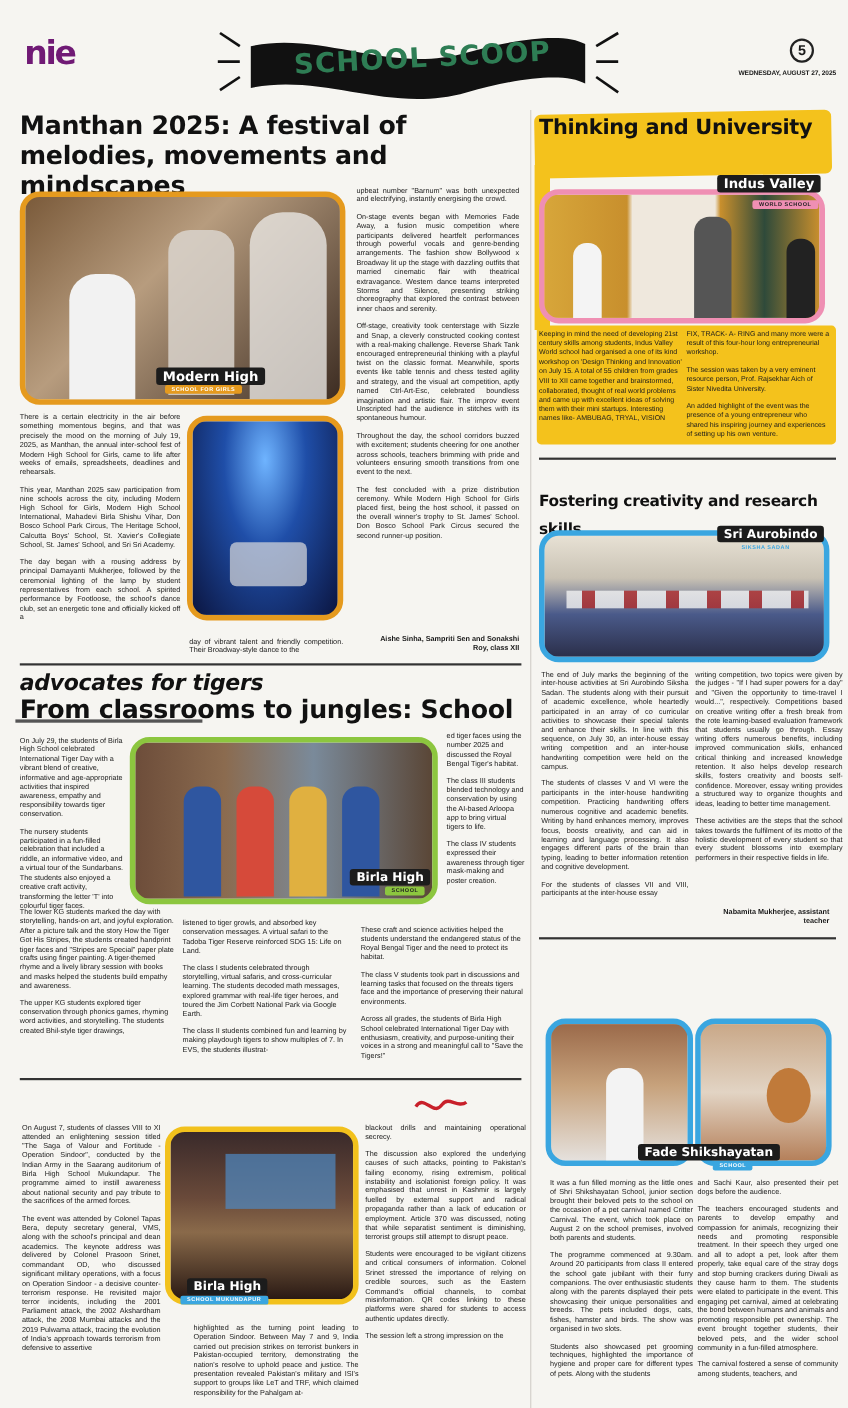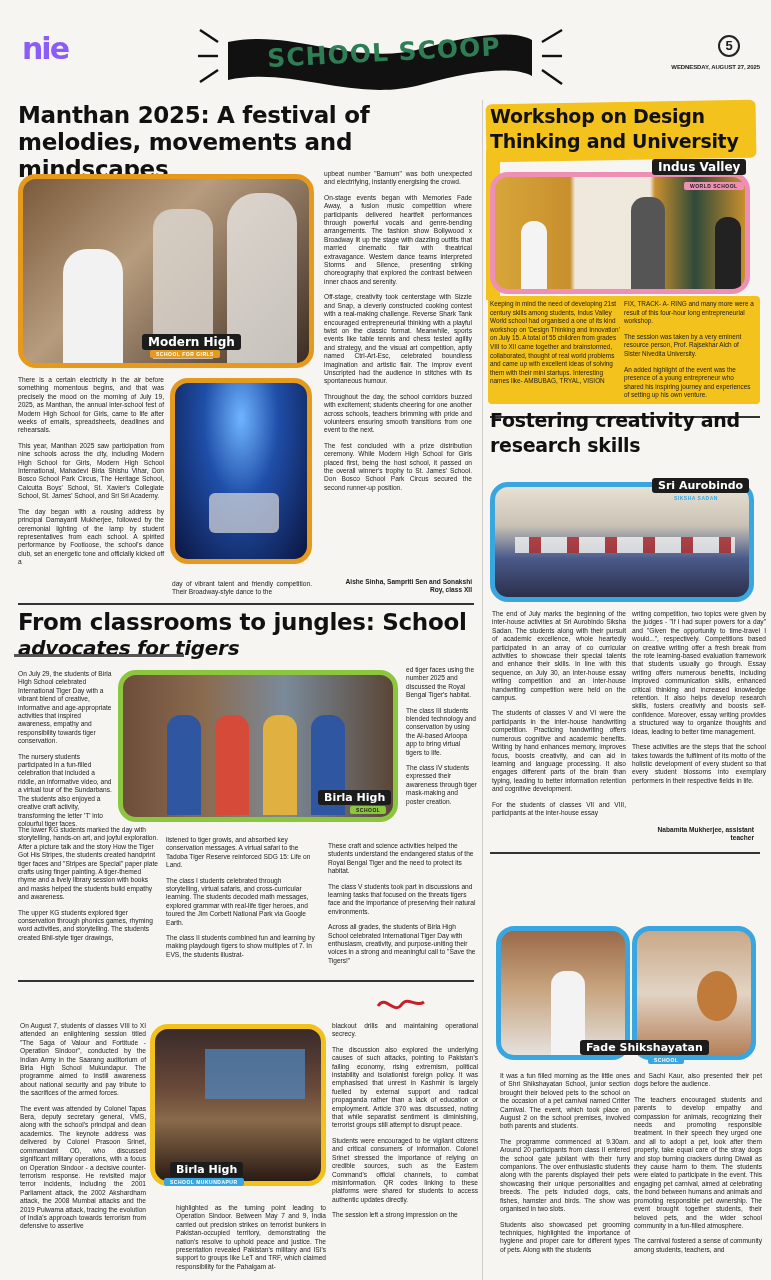--- a/index.html
+++ b/index.html
@@ -14,21 +14,21 @@
   .rule{position:absolute;height:2px;background:#333}
   .byline{font-weight:bold;font-size:6.6px;line-height:8.4px;text-align:right}
   .tag{position:absolute;background:#1c1c1c;color:#fff;font-family:"DejaVu Sans",sans-serif;font-weight:bold;padding:1px 6px;border-radius:3px}
   .subtag{position:absolute;font-size:5px;font-weight:bold;letter-spacing:.5px;padding:1px 6px;border-radius:2px;text-transform:uppercase}
 </style>
 </head>
 <body>
 
 <div class="page">
 
-  <div class="abs" style="left:22px;top:34px;font-family:'DejaVu Sans',sans-serif;font-weight:bold;font-size:30px;color:#8b5cf6;letter-spacing:-2px;line-height:30px">nie</div>
+  <div class="abs" style="left:22px;top:34px;font-family:'DejaVu Sans',sans-serif;font-weight:bold;font-size:30px;color:#701a75;letter-spacing:-2px;line-height:30px">nie</div>
   <svg class="abs" style="left:196px;top:28px" width="30" height="56">
     <line x1="4" y1="2" x2="22" y2="14" stroke="#111" stroke-width="2.4"></line>
     <line x1="2" y1="28" x2="22" y2="28" stroke="#111" stroke-width="2.4"></line>
     <line x1="4" y1="54" x2="22" y2="42" stroke="#111" stroke-width="2.4"></line>
   </svg>
   <svg class="abs" style="left:536px;top:26px" width="30" height="62">
     <line x1="6" y1="16" x2="26" y2="4" stroke="#111" stroke-width="2.4"></line>
     <line x1="6" y1="30" x2="26" y2="30" stroke="#111" stroke-width="2.4"></line>
     <line x1="6" y1="44" x2="26" y2="58" stroke="#111" stroke-width="2.4"></line>
   </svg>
@@ -66,64 +66,63 @@
     <p>Throughout the day, the school corridors buzzed with excitement; students cheering for one another across schools, teachers brimming with pride and volunteers ensuring smooth transitions from one event to the next.</p>
     <p>The fest concluded with a prize distribution ceremony. While Modern High School for Girls placed first, being the host school, it passed on the overall winner's trophy to St. James' School. Don Bosco School Park Circus secured the second runner-up position.</p>
   </div>
   <div class="abs byline" style="left:340px;top:578px;width:132px">Aishe Sinha, Sampriti Sen and Sonakshi Roy, class XII</div>
 
   <div class="rule" style="left:18px;top:603px;width:456px"></div>
 
   <div class="abs" style="left:486px;top:102px;width:270px;height:58px;background:#f4c21c;transform:rotate(-1deg);border-radius:6px"></div>
   <div class="abs" style="left:486px;top:150px;width:14px;height:150px;background:#f4c21c"></div>
   <div class="abs h1" style="left:490px;top:104px;width:280px;font-size:19px;line-height:25px">
-    <div>Workshop on Design</div>
     <div>Thinking and University</div>
   </div>
   <div class="abs photo" style="left:490px;top:172px;width:260px;height:122px;border:5px solid #ef8fb3;background:linear-gradient(90deg,#d7a63a 0%,#c88f2d 30%,#efe8dd 32%,#efe8dd 62%,#c88f2d 64%,#2f4a3a 80%,#c88f2d 100%)">
     <div style="position:absolute;left:136px;top:20px;width:34px;height:100px;background:#555;border-radius:14px 14px 0 0"></div>
     <div style="position:absolute;left:26px;top:44px;width:26px;height:74px;background:#f4f4f4;border-radius:12px 12px 0 0"></div>
     <div style="position:absolute;left:220px;top:40px;width:26px;height:80px;background:#222;border-radius:12px 12px 0 0"></div>
   </div>
   <div class="tag" style="left:652px;top:159px;font-size:12px">Indus Valley</div>
   <div class="subtag" style="left:684px;top:182px;background:#ef8fb3;color:#222">WORLD SCHOOL</div>
 
   <div class="abs" style="left:488px;top:296px;width:272px;height:108px;background:#f4c21c;border-radius:4px"></div>
   <div class="abs txt" style="left:490px;top:300px;width:130px;font-size:6.4px;line-height:8.6px;text-align:left">Keeping in mind the need of developing 21st century skills among students, Indus Valley World school had organised a one of its kind workshop on 'Design Thinking and Innovation' on July 15. A total of 55 children from grades VIII to XII came together and brainstormed, collaborated, thought of real world problems and came up with excellent ideas of solving them with their mini startups. Interesting names like- AMBUBAG, TRYAL, VISION</div>
   <div class="abs txt" style="left:624px;top:300px;width:130px;font-size:6.4px;line-height:8.6px;text-align:left">
     <p>FIX, TRACK- A- RING and many more were a result of this four-hour long entrepreneurial workshop.</p>
     <p>The session was taken by a very eminent resource person, Prof. Rajsekhar Aich of Sister Nivedita University.</p>
     <p>An added highlight of the event was the presence of a young entrepreneur who shared his inspiring journey and experiences of setting up his own venture.</p>
   </div>
 
   <div class="rule" style="left:490px;top:416px;width:270px"></div>
 
-  <div class="abs h1" style="left:490px;top:408px;width:278px;font-size:19px;line-height:25px">Fostering creativity and research skills</div>
+  <div class="abs h1" style="left:490px;top:444px;width:278px;font-size:14px;line-height:25px">Fostering creativity and research skills</div>
   <div class="abs photo" style="left:490px;top:482px;width:264px;height:120px;border:5px solid #3aa6e0;background:linear-gradient(180deg,#e7e1d4 0%,#c9c2b4 35%,#4a5a8a 65%,#2b2f4a 100%)">
     <div style="position:absolute;left:20px;top:50px;width:220px;height:16px;background:repeating-linear-gradient(90deg,#f2f2f2 0 14px,#b02c2c 14px 26px,#f2f2f2 26px 38px);opacity:.8"></div>
   </div>
   <div class="tag" style="left:652px;top:478px;font-size:11px">Sri Aurobindo</div>
   <div class="subtag" style="left:668px;top:494px;color:#3aa6e0">SIKSHA SADAN</div>
 
   <div class="abs txt" style="left:492px;top:610px;width:134px">
     <p>The end of July marks the beginning of the inter-house activities at Sri Aurobindo Siksha Sadan. The students along with their pursuit of academic excellence, whole heartedly participated in an array of co curricular activities to showcase their special talents and enhance their skills. In line with this sequence, on July 30, an inter-house essay writing competition and an inter-house handwriting competition were held on the campus.</p>
     <p>The students of classes V and VI were the participants in the inter-house handwriting competition. Practicing handwriting offers numerous cognitive and academic benefits. Writing by hand enhances memory, improves focus, boosts creativity, and can aid in learning and language processing. It also engages different parts of the brain than typing, leading to better information retention and cognitive development.</p>
     <p>For the students of classes VII and VIII, participants at the inter-house essay</p>
   </div>
   <div class="abs txt" style="left:632px;top:610px;width:134px">
     <p>writing competition, two topics were given by the judges - "If I had super powers for a day" and "Given the opportunity to time-travel I would...", respectively. Competitions based on creative writing offer a fresh break from the rote learning-based evaluation framework that students usually go through. Essay writing offers numerous benefits, including improved communication skills, enhanced critical thinking and increased knowledge retention. It also helps develop research skills, fosters creativity and boosts self-confidence. Moreover, essay writing provides a structured way to organize thoughts and ideas, leading to better time management.</p>
     <p>These activities are the steps that the school takes towards the fulfilment of its motto of the holistic development of every student so that every student blossoms into exemplary performers in their respective fields in life.</p>
   </div>
   <div class="abs byline" style="left:650px;top:826px;width:104px">Nabamita Mukherjee, assistant teacher</div>
 
   <div class="rule" style="left:490px;top:852px;width:270px"></div>
 
   <div class="abs h1" style="left:18px;top:608px;width:460px">
+    <div style="font-size:20px;line-height:24px;font-style:italic">advocates for tigers</div>
     <div style="font-size:23px;line-height:28px">From classrooms to jungles: School</div>
-    <div style="font-size:20px;line-height:24px;font-style:italic">advocates for tigers</div>
   </div>
   <div class="abs" style="left:14px;top:654px;width:170px;height:3px;background:#555"></div>
 
   <div class="abs photo" style="left:118px;top:670px;width:280px;height:152px;border:5px solid #8cc63f;background:linear-gradient(90deg,#6d4d3a 0%,#8b6b4f 30%,#7a8a9a 60%,#5a4636 100%)">
     <div style="position:absolute;left:44px;top:40px;width:34px;height:100px;background:#2f56a0;border-radius:14px 14px 0 0"></div>
     <div style="position:absolute;left:92px;top:40px;width:34px;height:100px;background:#d64a3a;border-radius:14px 14px 0 0"></div>
     <div style="position:absolute;left:140px;top:40px;width:34px;height:100px;background:#e0b040;border-radius:14px 14px 0 0"></div>
     <div style="position:absolute;left:188px;top:40px;width:34px;height:100px;background:#2f56a0;border-radius:14px 14px 0 0"></div>
   </div>
   <div class="tag" style="left:318px;top:790px;font-size:11px">Birla High</div>

